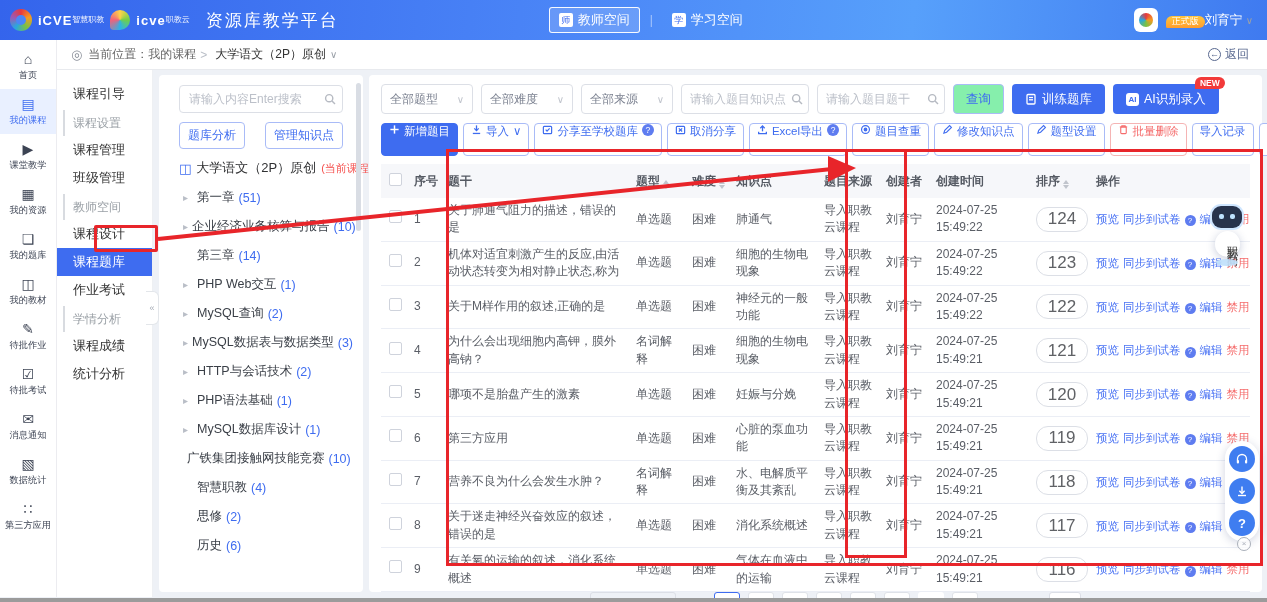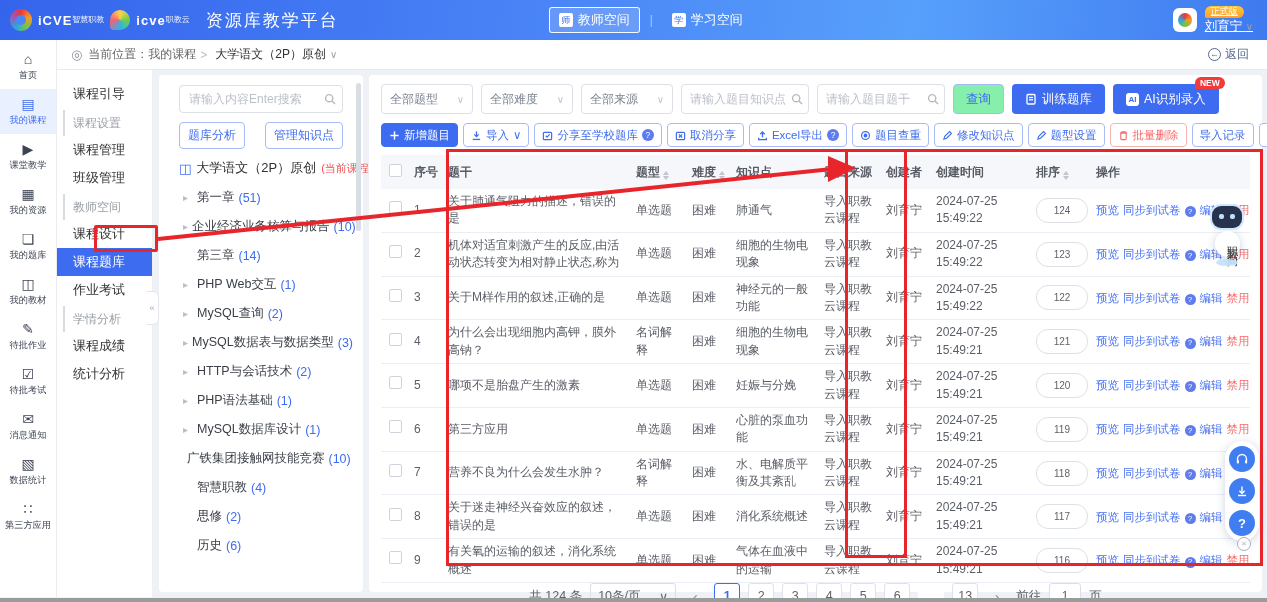--- a/index.html
+++ b/index.html
@@ -26,21 +26,21 @@
   .nav-tab.active { border:1px solid rgba(255,255,255,.95); background:rgba(255,255,255,.16); }
   .nav-ic { width:14px; height:14px; background:#fff; border-radius:2px; color:#3e6cf0; font-size:9px;
     display:flex; align-items:center; justify-content:center; }
   .nav-sep { color:rgba(255,255,255,.5); }
   .top-links { display:flex; align-items:center; gap:13px; margin-left:62px; }
   .pill { border:1px solid rgba(255,255,255,.85); border-radius:13px; padding:3px 17px; font-size:12.5px; cursor:pointer; }
   .user-area { margin-left:auto; display:flex; align-items:center; gap:8px; }
   .avatar { width:24px; height:24px; border-radius:6px; background:#fff; display:flex; align-items:center; justify-content:center; }
   .avatar i { width:14px; height:14px; border-radius:50%; display:block;
     background:conic-gradient(#e8383d,#f59a23,#7ac143,#29a7e1,#e8383d); }
-  .user-col { display:flex; flex-direction:column; align-items:flex-start; line-height:1.1;text-decoration:underline; }
+  .user-col { display:flex; flex-direction:row; align-items:flex-end; line-height:1.1; }
   .ver-badge { background:linear-gradient(#ffc53d,#ff9d2e); color:#fff; font-size:9px; border-radius:8px 8px 8px 2px; padding:1px 6px; }
   .username { font-size:12.5px; margin-top:2px; }
 
   
   .main-row { display:flex; height:557px; }
   .rail { width:57px; background:#fff; border-right:1px solid #ececf0; padding-top:4px; }
   .rail-item { height:45px; display:flex; flex-direction:column; align-items:center; justify-content:center; gap:2px;
     color:#3c4353; cursor:pointer; }
   .rail-item .ric { font-size:14px; line-height:1; }
   .rail-item .rlb { font-size:10px; transform:scale(.92); white-space:nowrap; }
@@ -97,36 +97,36 @@
     padding:0 12px; cursor:pointer; border:1px solid transparent; font-family:inherit; white-space:nowrap; }
   .btn-plain { background:#86efac; border-color:#a9bbf7; color:#3e6cf0; }
   .btn-primary { background:#3e6cf0; color:#fff; }
   .ai-wrap { position:relative; }
   .new-badge { position:absolute; top:-7px; right:-6px; background:#f23a3a; color:#fff; font-size:8.5px;
     border-radius:7px 7px 7px 0; padding:1px 5px; font-weight:bold; }
   .ai-ic { width:13px; height:13px; background:#fff; border-radius:3px; color:#3e6cf0; font-size:8px; font-weight:bold;
     display:flex; align-items:center; justify-content:center; }
 
   .actions { display:flex; align-items:center; gap:5px; margin-bottom:8px; }
-  .abtn { height:24px; border-radius:4px; font-size:11.5px; display:inline-flex; align-items:center; gap:4px;
+  .abtn { height:33px; border-radius:4px; font-size:11.5px; display:inline-flex; gap:4px;
     padding:0 7px; cursor:pointer; background:#fff; border:1px solid #a9bbf7; color:#3e6cf0; font-family:inherit; white-space:nowrap; }
   .abtn.primary { background:#3e6cf0; border-color:#3e6cf0; color:#fff; }
   .abtn.danger { border-color:#f5b4b4; color:#f56c6c; }
   .help-dot { width:12px; height:12px; border-radius:50%; background:#5e7cf0; color:#fff; font-size:8.5px;
     display:inline-flex; align-items:center; justify-content:center; }
 
   table { width:100%; border-collapse:collapse; table-layout:fixed; }
   thead th { background:#f6f7fa; height:34px; font-size:12px; color:#555a63; font-weight:bold; text-align:left; padding:0 5px; }
   tbody td { border-bottom:1px solid #ebeef5; padding:4px 5px; font-size:12px; color:#5a5e66; height:40px; line-height:1.45; }
   th.c, td.c { text-align:center; }
   .chk { width:13px; height:13px; border:1px solid #cfd3dc; border-radius:2px; display:inline-block; background:#fff; cursor:pointer; }
   .sort-carets { display:inline-flex; flex-direction:column; gap:1px; margin-left:3px; vertical-align:1px; }
   .sc-up { width:0; height:0; border-left:3.5px solid transparent; border-right:3.5px solid transparent; border-bottom:4px solid #c0c4cc; }
   .sc-dn { width:0; height:0; border-left:3.5px solid transparent; border-right:3.5px solid transparent; border-top:4px solid #c0c4cc; }
-  .sort-input { width:52px; height:25px; border:1px solid #dcdfe6; border-radius:12px; text-align:center; font-size:10px; color:#606266; font-family:inherit; }
+  .sort-input { width:52px; height:25px; border:1px solid #dcdfe6; border-radius:12px; text-align:center; font-size:17px; color:#606266; font-family:inherit; }
   .ops { white-space:nowrap; font-size:11.5px; }
   .op { color:#4a73f4; margin-right:4px; cursor:pointer; }
   .op.danger { color:#f56c6c; }
   .ops .help-dot { width:11px; height:11px; font-size:8px; margin-right:4px; }
 
   .pagination { margin-top:auto; height:38px; display:flex; align-items:center; justify-content:center; gap:8px; color:#606266; font-size:12.5px; }
   .psize { width:86px; height:26px; border:1px solid #dcdfe6; border-radius:3px; display:flex; align-items:center;
     justify-content:space-between; padding:0 7px; color:#606266; cursor:pointer; }
   .pg-arrow { width:22px; height:26px; display:flex; align-items:center; justify-content:center; color:#8a8f99; font-size:15px; cursor:pointer; }
   .pg-num { min-width:26px; height:26px; border:1px solid #dfe2e8; border-radius:3px; background:#fff; display:flex;

